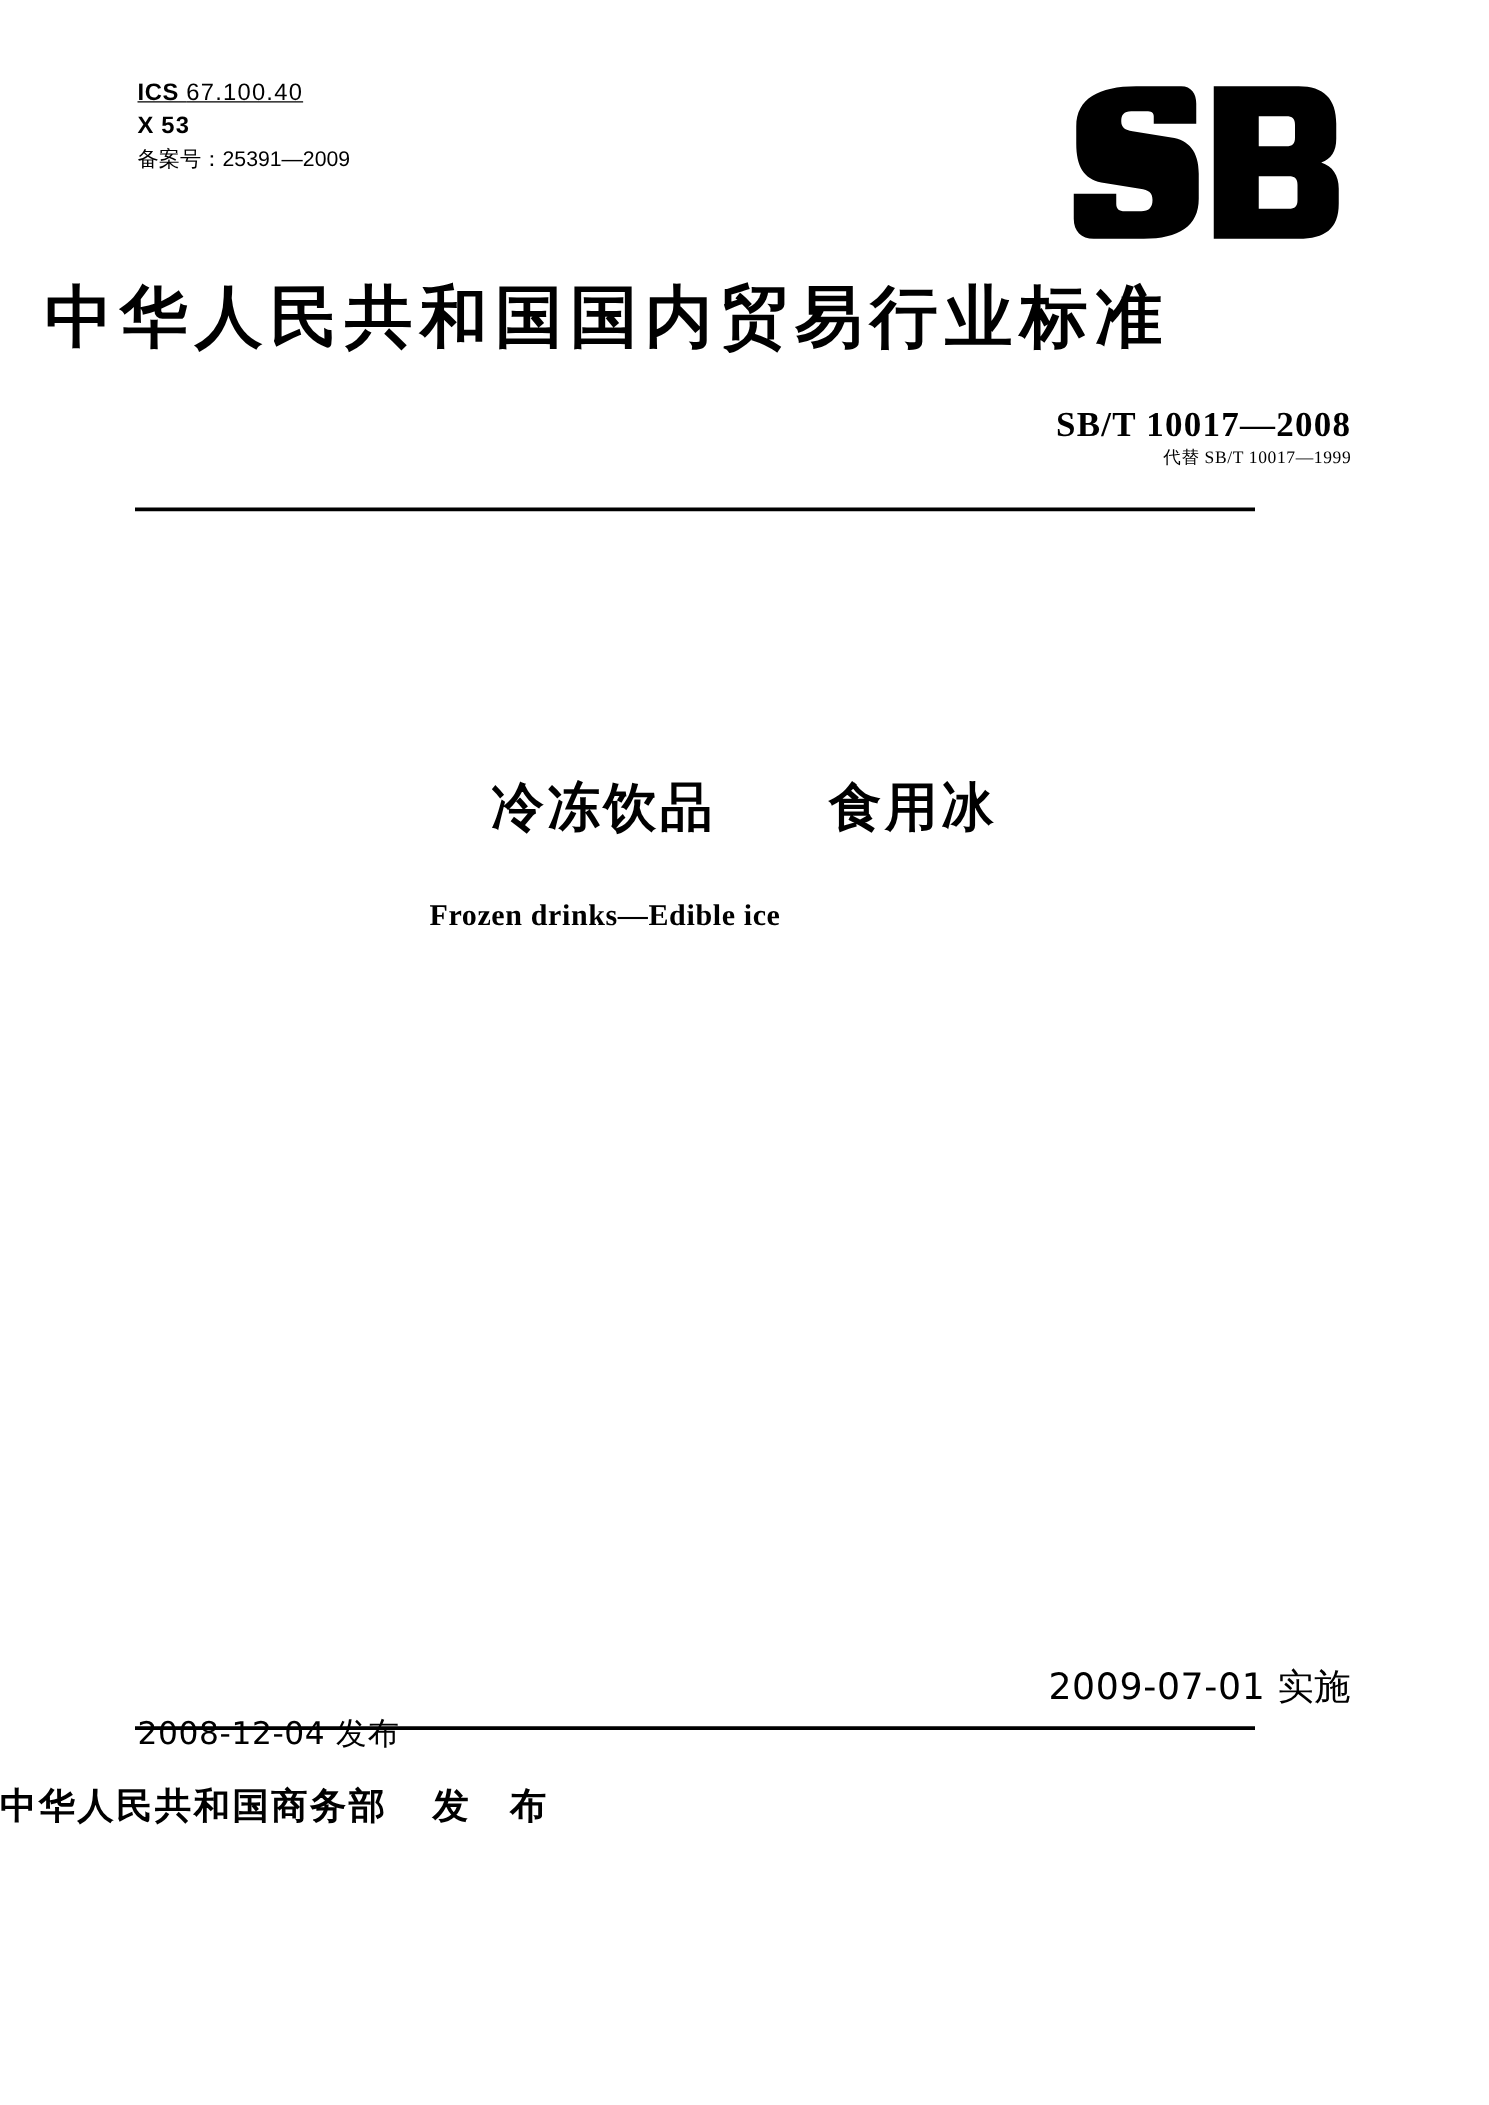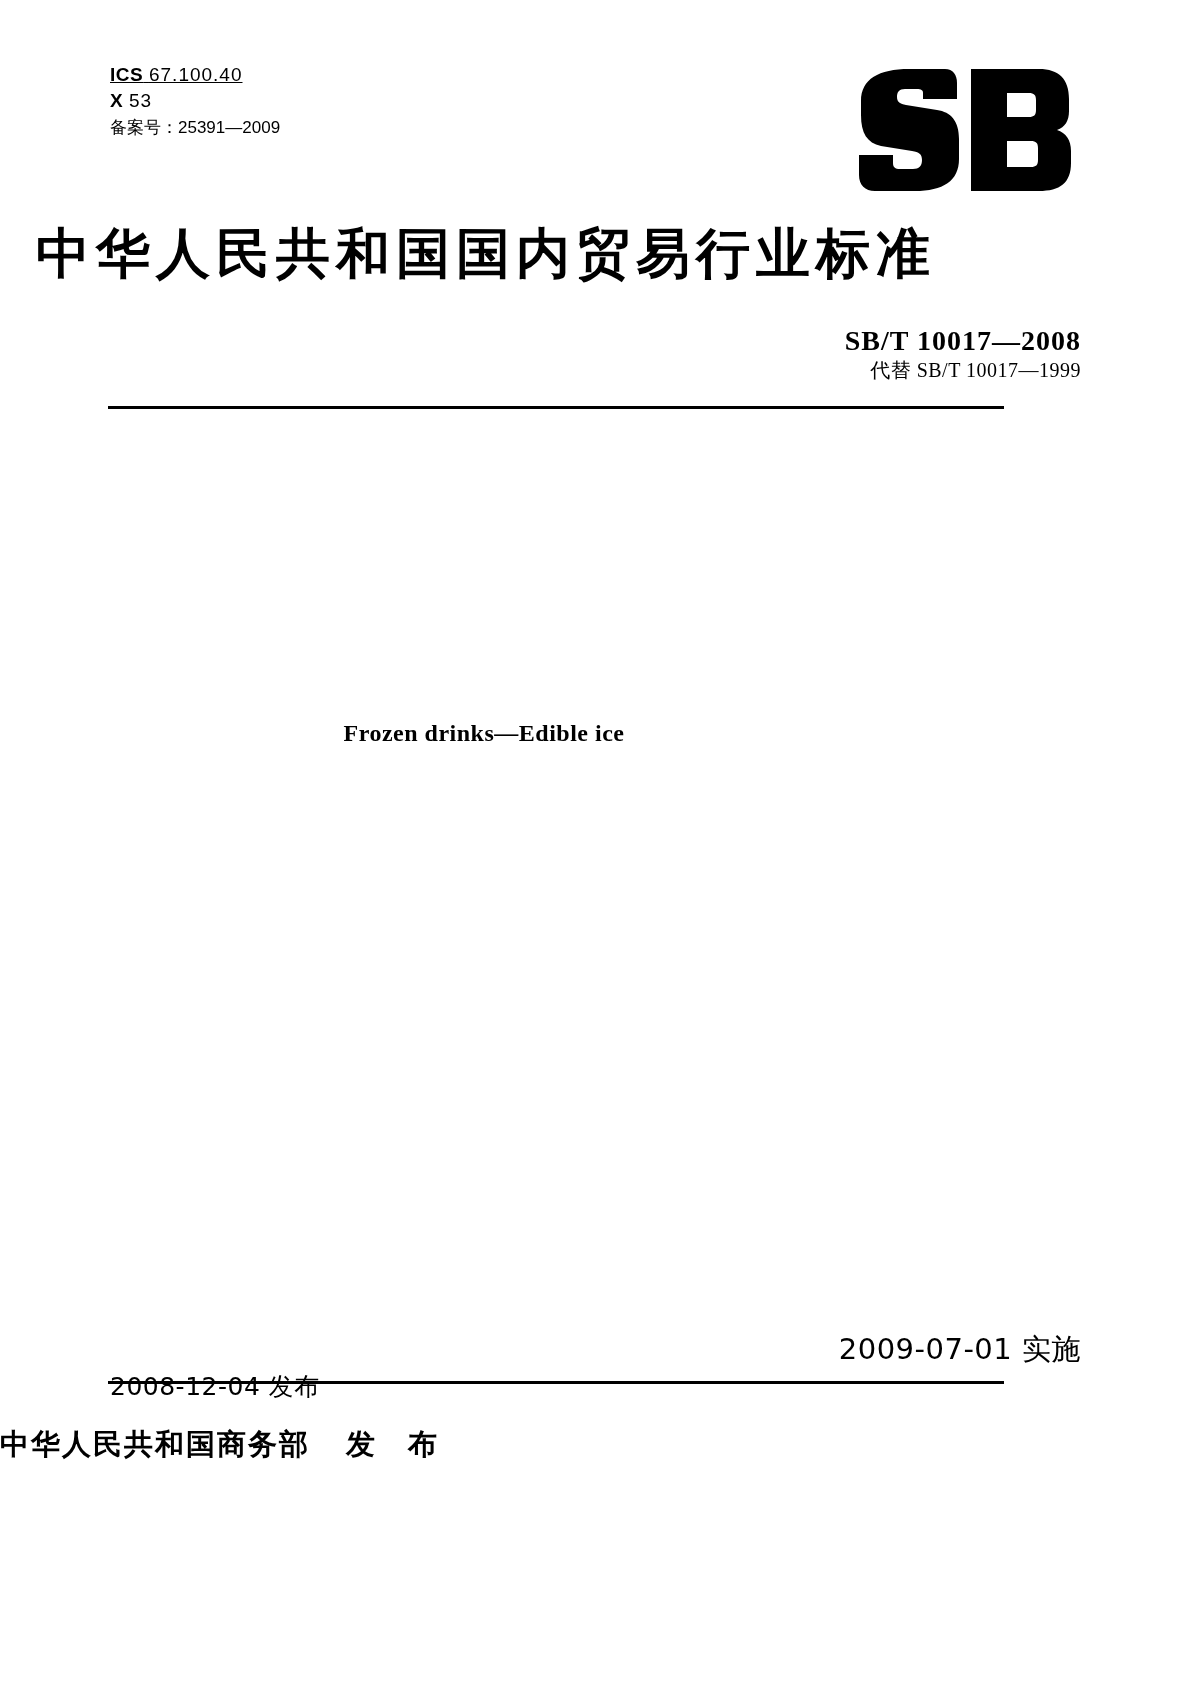--- a/index.html
+++ b/index.html
@@ -41,21 +41,21 @@
   }
   .header-meta .ics .num {
     font-weight: normal;
     letter-spacing: 1px;
   }
   .header-meta .cls {
     font-weight: bold;
     font-size: 19px;
   }
   .header-meta .cls .num {
-    font-weight: normal;
+    font-weight: bold;
     letter-spacing: 1px;
   }
   .header-meta .record {
     font-size: 17px;
     letter-spacing: 0px;
     margin-top: 1px;
   }
 
   
   .sb-logo {
@@ -93,21 +93,21 @@
     font-weight: bold;
     font-size: 28px;
     letter-spacing: 1px;
   }
   .std-replace {
     position: absolute;
     right: 110px;
     top: 357px;
     text-align: left;
     font-family: "Liberation Serif", serif;
-    font-size: 20px;
+    font-size: 14px;
     letter-spacing: 0.5px;
   }
 
   
   .rule-top {
     position: absolute;
     left: 108px;
     top: 406px;
     width: 896px;
     height: 3px;
@@ -207,20 +207,21 @@
     </svg>
   </div>
 
   <div class="main-title">中华人民共和国国内贸易行业标准</div>
 
   <div class="std-no">SB/T  10017—2008</div>
   <div class="std-replace">代替 SB/T 10017—1999</div>
 
   <div class="rule-top"></div>
 
+  <div class="doc-title-cn">冷冻饮品　　食用冰</div>
   <div class="doc-title-en">Frozen drinks—Edible ice</div>
 
   <div class="date-issue">2008-12-04 发布</div>
   <div class="date-impl">2009-07-01 实施</div>
 
   <div class="rule-bottom"></div>
 
   <div class="publisher">
     <span>中华人民共和国商务部</span><span class="gap"></span><span>发　布</span>
   </div>

